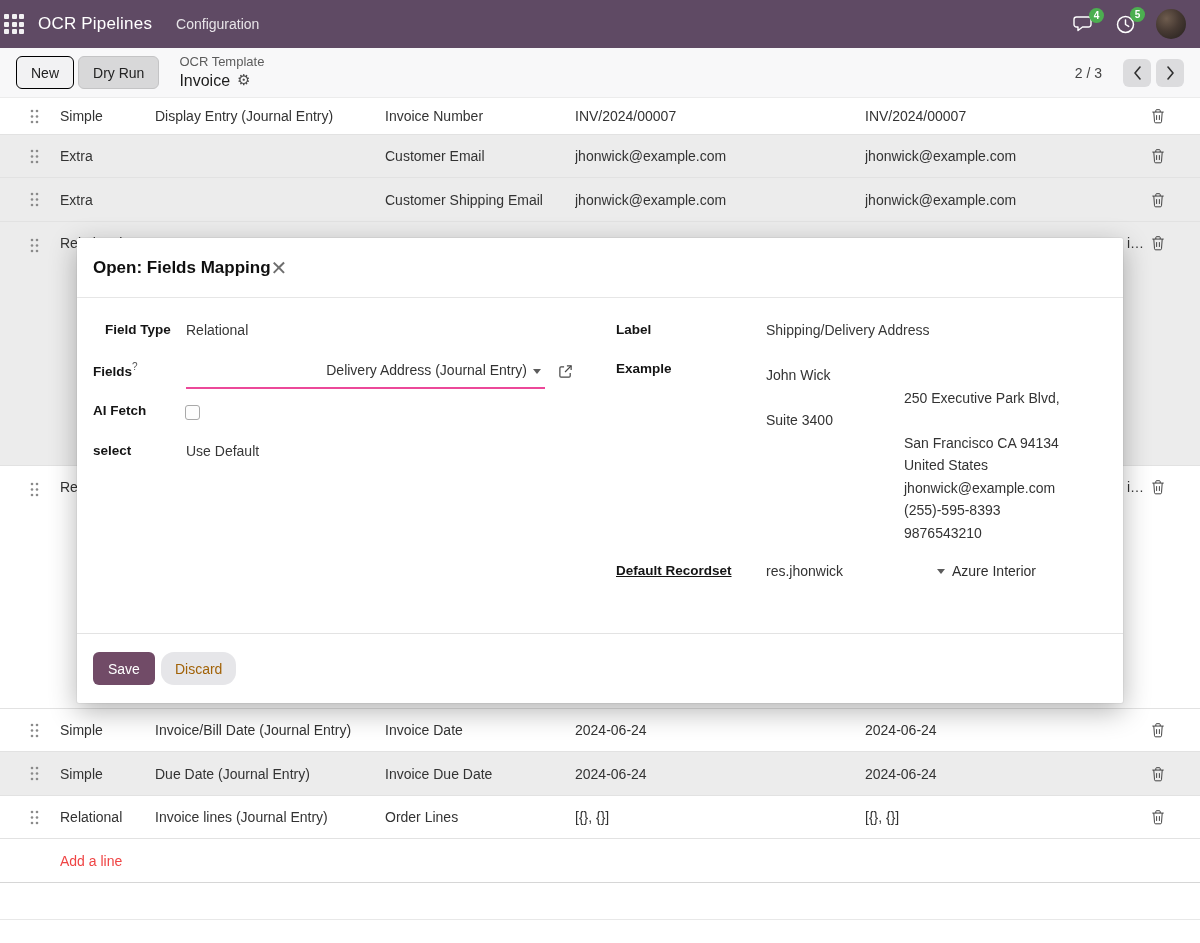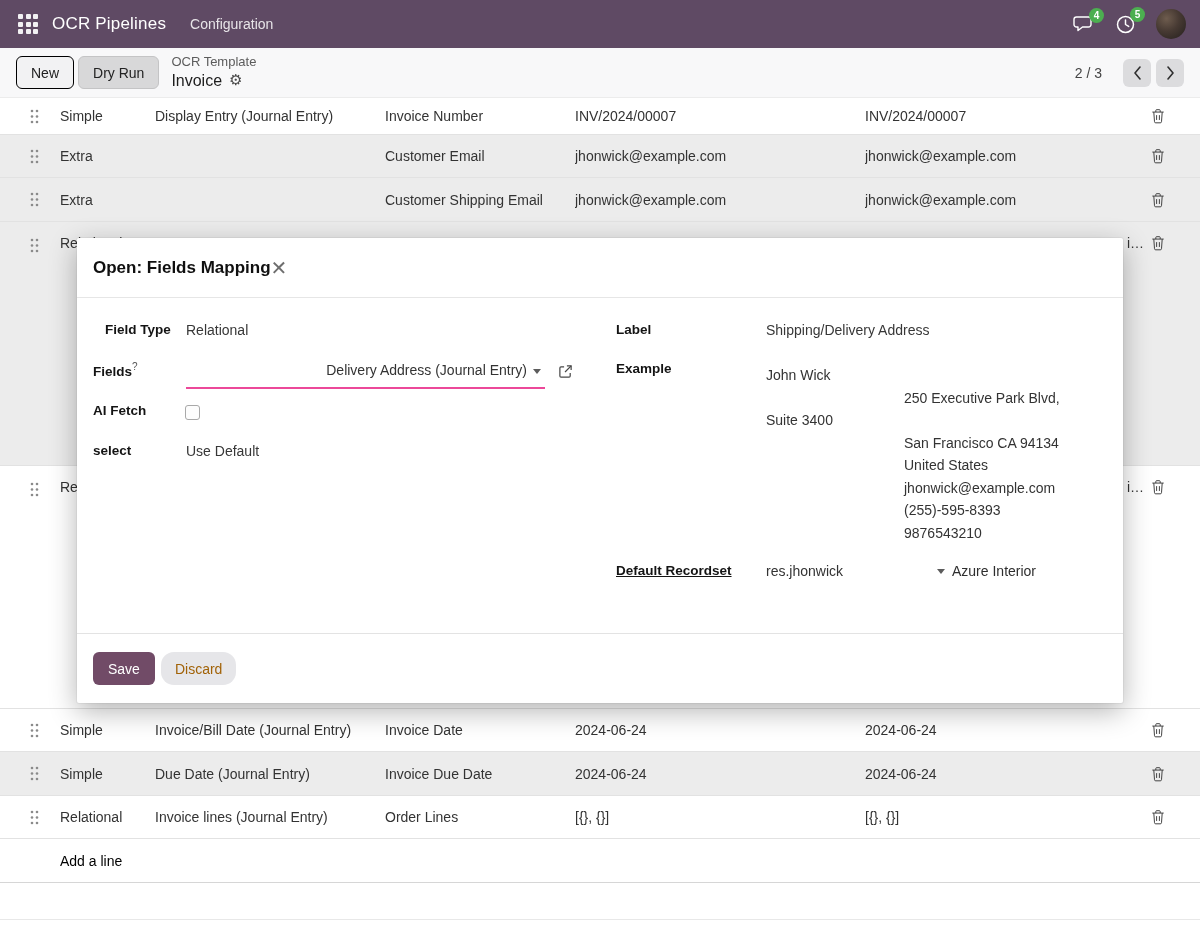--- a/index.html
+++ b/index.html
@@ -2,36 +2,36 @@
 <html><head>
 <meta charset="utf-8">
 <style>
   * { box-sizing: border-box; margin: 0; padding: 0; }
   html, body { width: 1200px; height: 943px; overflow: hidden; }
   body { font-family: "Liberation Sans", sans-serif; background: #ffffff; position: relative; }
   .screen { position: relative; width: 1200px; height: 943px; }
 
   
   .navbar { position: absolute; top: 0; left: 0; right: 0; height: 48px; background: #5f4a64; display: flex; align-items: center; justify-content: space-between; z-index: 20; }
-  .nav-left { display: flex; align-items: center; padding-left: 18px; }
+  .nav-left { display: flex; align-items: center; padding-left: 4px; }
   .apps-grid { display: grid; grid-template-columns: repeat(3, 5px); grid-template-rows: repeat(3, 5px); gap: 2.5px; cursor: pointer; margin-right: 14px; }
   .apps-grid i { background: rgba(255,255,255,.92); border-radius: 1px; }
   .app-title { color: #fff; font-size: 17px; font-weight: 500; cursor: pointer; margin-right: 24px; letter-spacing: .2px; }
   .nav-menu { color: rgba(255,255,255,.85); font-size: 14px; cursor: pointer; }
   .nav-right { display: flex; align-items: center; gap: 20px; padding-right: 14px; }
   .nav-icon-wrap { position: relative; cursor: pointer; display: flex; align-items: center; }
   .badge { position: absolute; top: -7px; right: -9px; min-width: 15px; height: 15px; border-radius: 8px; background: #4caf50; color: #fff; font-size: 10px; line-height: 15px; text-align: center; padding: 0 3px; font-weight: 700; }
   .avatar { width: 30px; height: 30px; border-radius: 50%; background: radial-gradient(circle at 35% 32%, #6e5c4e 0%, #473a33 45%, #241f1d 100%); cursor: pointer; }
 
   
   .control-panel { position: absolute; top: 48px; left: 0; right: 0; height: 50px; background: #f8f8f9; border-bottom: 1px solid #ececec; display: flex; align-items: center; padding: 0 16px; z-index: 10; }
   .btn { height: 33px; padding: 0 14px; border-radius: 6px; font-size: 14px; font-family: inherit; cursor: pointer; color: #222; }
   .btn-new { background: #f2f2f3; border: 1px solid #000000; margin-right: 4px; }
   .btn-dry { background: #d8d8d9; border: 1px solid #c4c4c5; }
-  .breadcrumbs { margin-left: 12px; display: flex; flex-direction: column; justify-content: center; line-height: 1.25; }
+  .breadcrumbs { margin-left: 20px; display: flex; flex-direction: column; justify-content: center; line-height: 1.25; }
   .bc-top { font-size: 13px; color: #5c5c5c; cursor: pointer; }
   .bc-bottom { font-size: 16px; color: #1d1d1d; display: flex; align-items: center; gap: 7px; }
   .gear { font-size: 15px; color: #4a4a4a; cursor: pointer; }
   .pager { margin-left: auto; display: flex; align-items: center; }
   .pager-count { font-size: 14px; color: #454545; margin-right: 16px; }
   .pager-btn { width: 28px; height: 28px; border-radius: 6px; border: none; background: #dcdcde; display: flex; align-items: center; justify-content: center; cursor: pointer; margin-left: 5px; }
 
   
   .sheet { position: absolute; top: 98px; left: 0; right: 0; background: #fff; }
   .trow { display: flex; align-items: center; border-bottom: 1px solid #e2e2e2; font-size: 14px; color: #333; background: #fff; position: relative; }
@@ -40,21 +40,21 @@
   .tall243 { height: 243px; align-items: flex-start; padding-top: 13px; }
   .tall244 { height: 244px; align-items: flex-start; padding-top: 13px; }
   .cell { white-space: nowrap; overflow: hidden; }
   .c-handle { width: 60px; padding-left: 30px; display: flex; align-items: center; cursor: grab; }
   .tall243 .c-handle, .tall244 .c-handle { align-items: flex-start; padding-top: 3px; }
   .c-type { width: 95px; } .c-field { width: 230px; } .c-label { width: 190px; }
   .c-example { width: 290px; } .c-value { flex: 1; }
   .c-trash { width: 85px; display: flex; justify-content: center; cursor: pointer; }
   .fragment { position: absolute; left: 1127px; top: 13px; font-size: 14px; color: #333; }
   .add-line { height: 44px; border-bottom: 1px solid #d6d6d6; display: flex; align-items: center; background: #fff; }
-  .add-line span { padding-left: 60px; font-size: 14px; color: #000000; cursor: pointer; }
+  .add-line span { padding-left: 60px; font-size: 14px; color: #ef4444; cursor: pointer; }
   .sheet-end { height: 37px; border-bottom: 1px solid #e8e8e8; background: #fff; }
 
   
   .modal { position: absolute; left: 77px; top: 238px; width: 1046px; height: 465px; background: #fff; z-index: 30; box-shadow: 0 8px 28px rgba(0,0,0,.3), 0 0 0 1px rgba(0,0,0,.04); border-radius: 2px; }
   .modal-header { height: 60px; display: flex; align-items: center; justify-content: flex-start; padding: 0 20px 0 16px; border-bottom: 1px solid #e6e6e6; }
   .modal-title { font-size: 17px; font-weight: 700; color: #101010; }
   .close { font-size: 20px; color: #6e6e6e; cursor: pointer; line-height: 1; }
   .modal-body { position: relative; height: 335px; font-size: 14px; color: #333; }
   .flabel { position: absolute; font-size: 13.5px; font-weight: 700; color: #141414; white-space: nowrap; }
   .fval { position: absolute; font-size: 14px; color: #373737; white-space: nowrap; }

